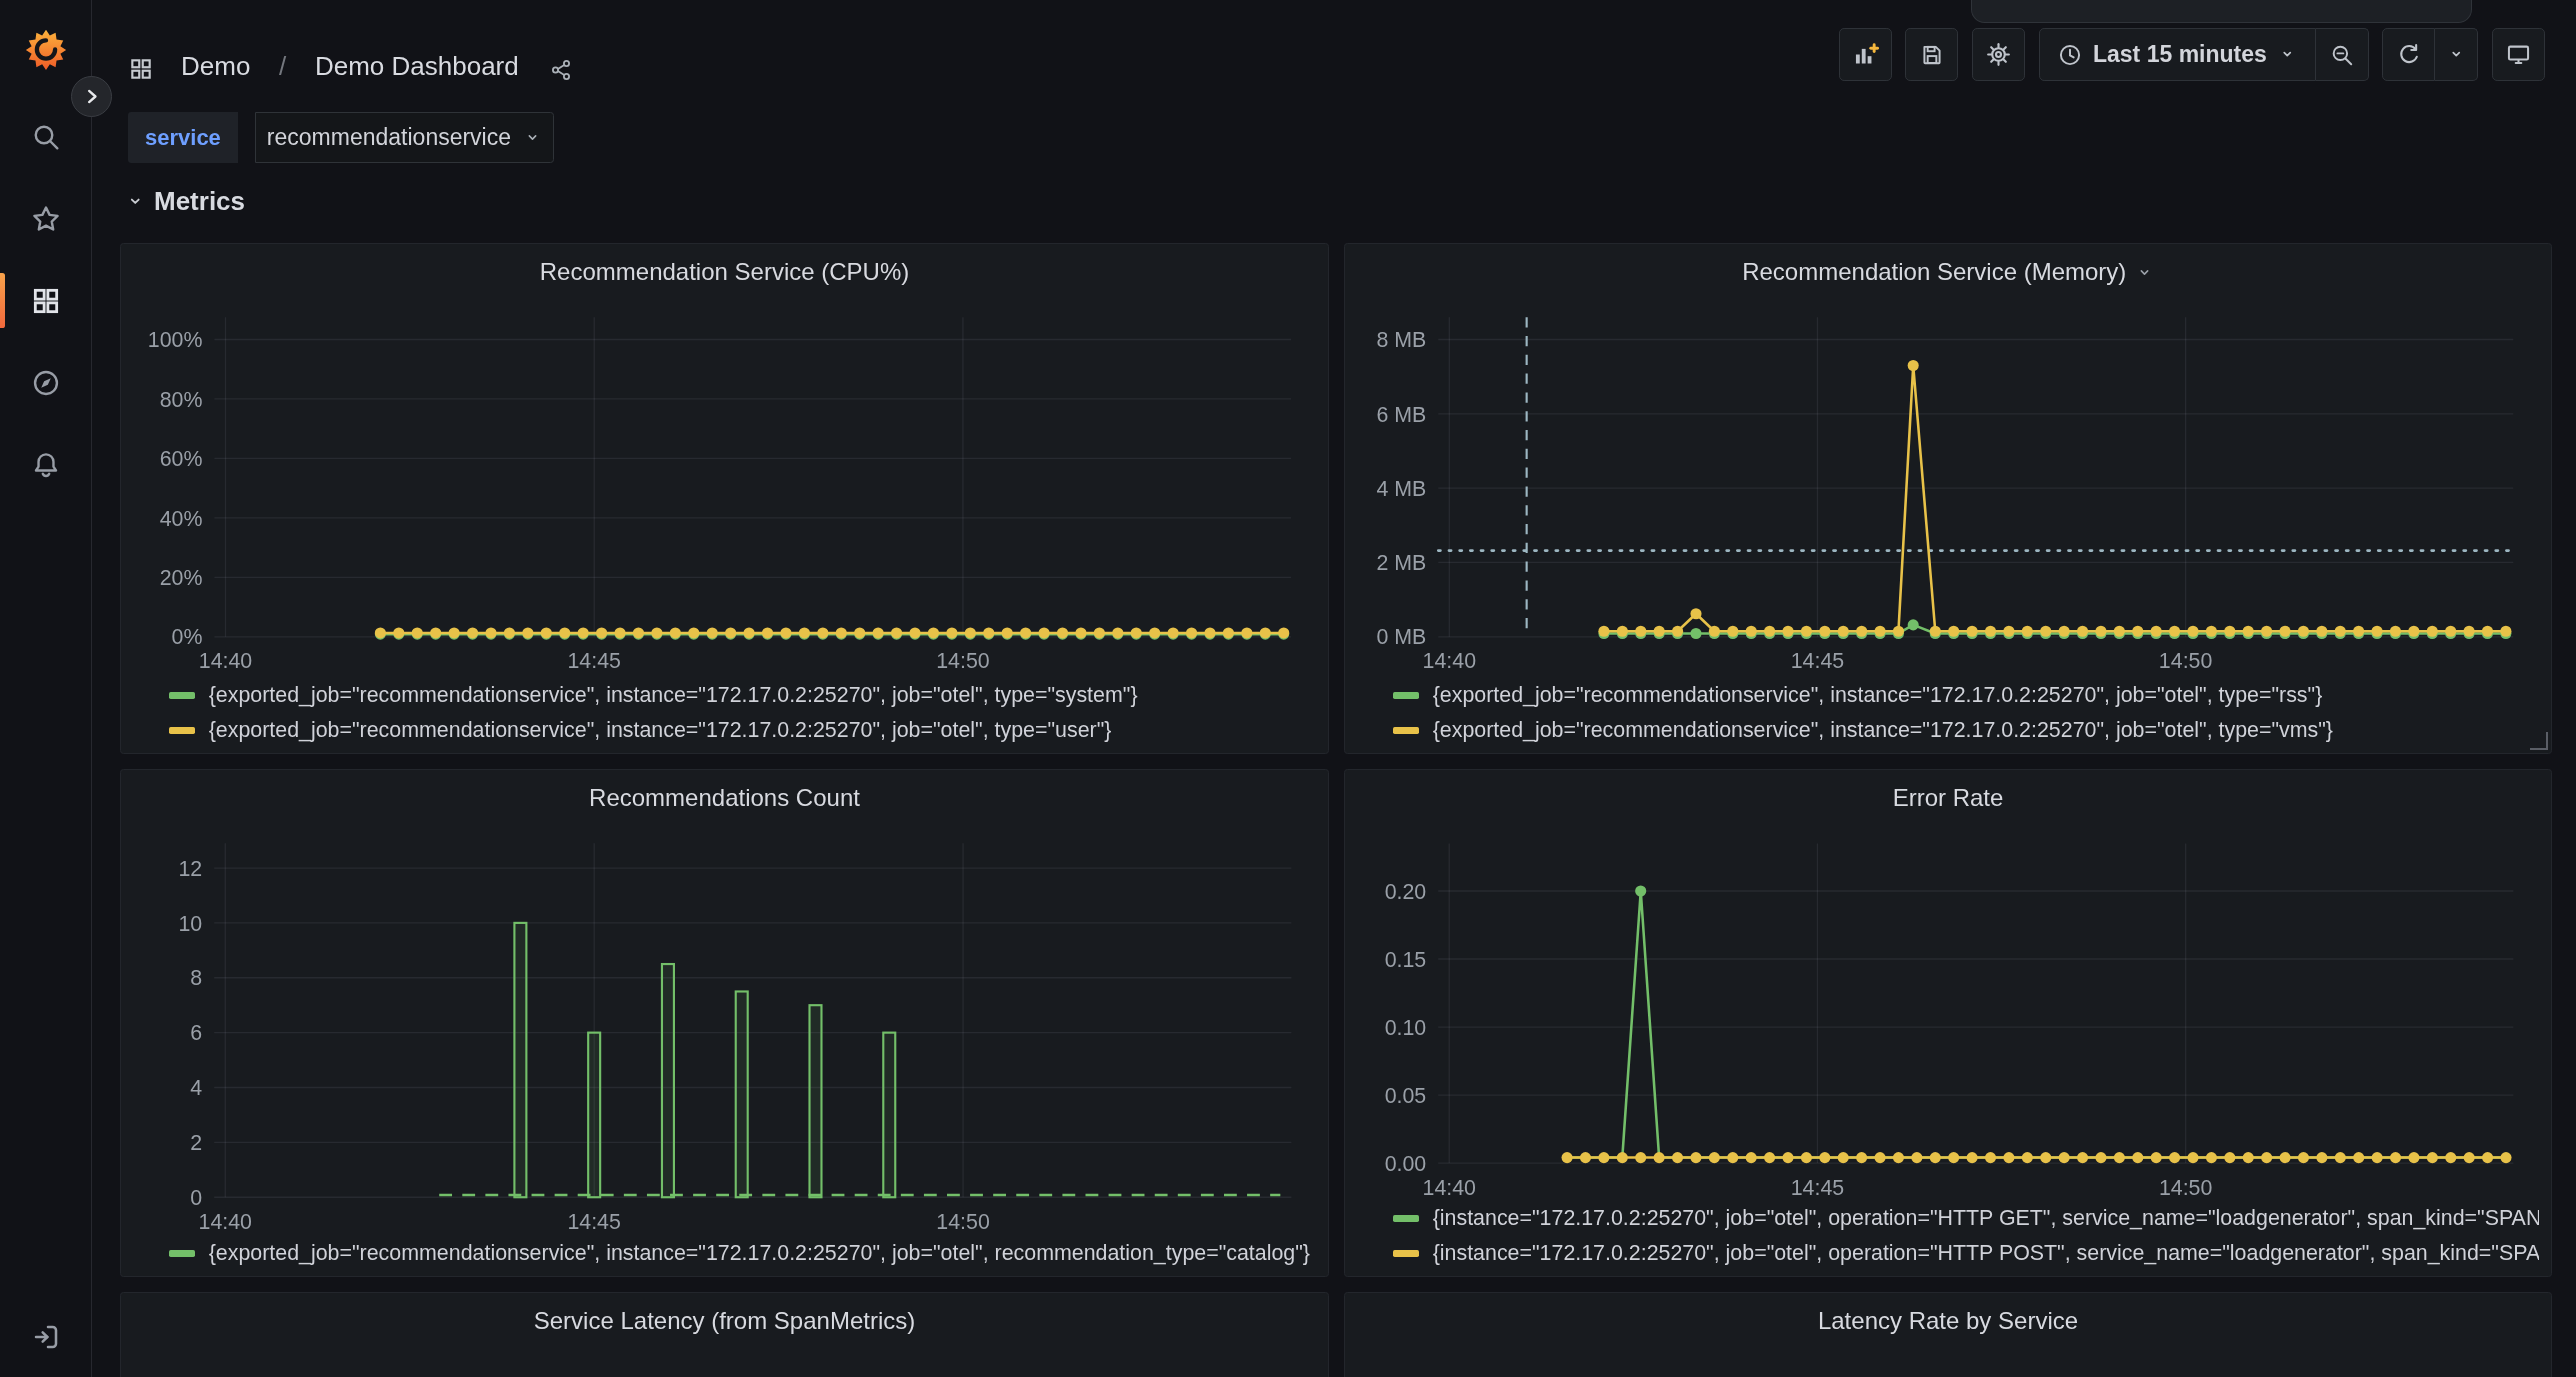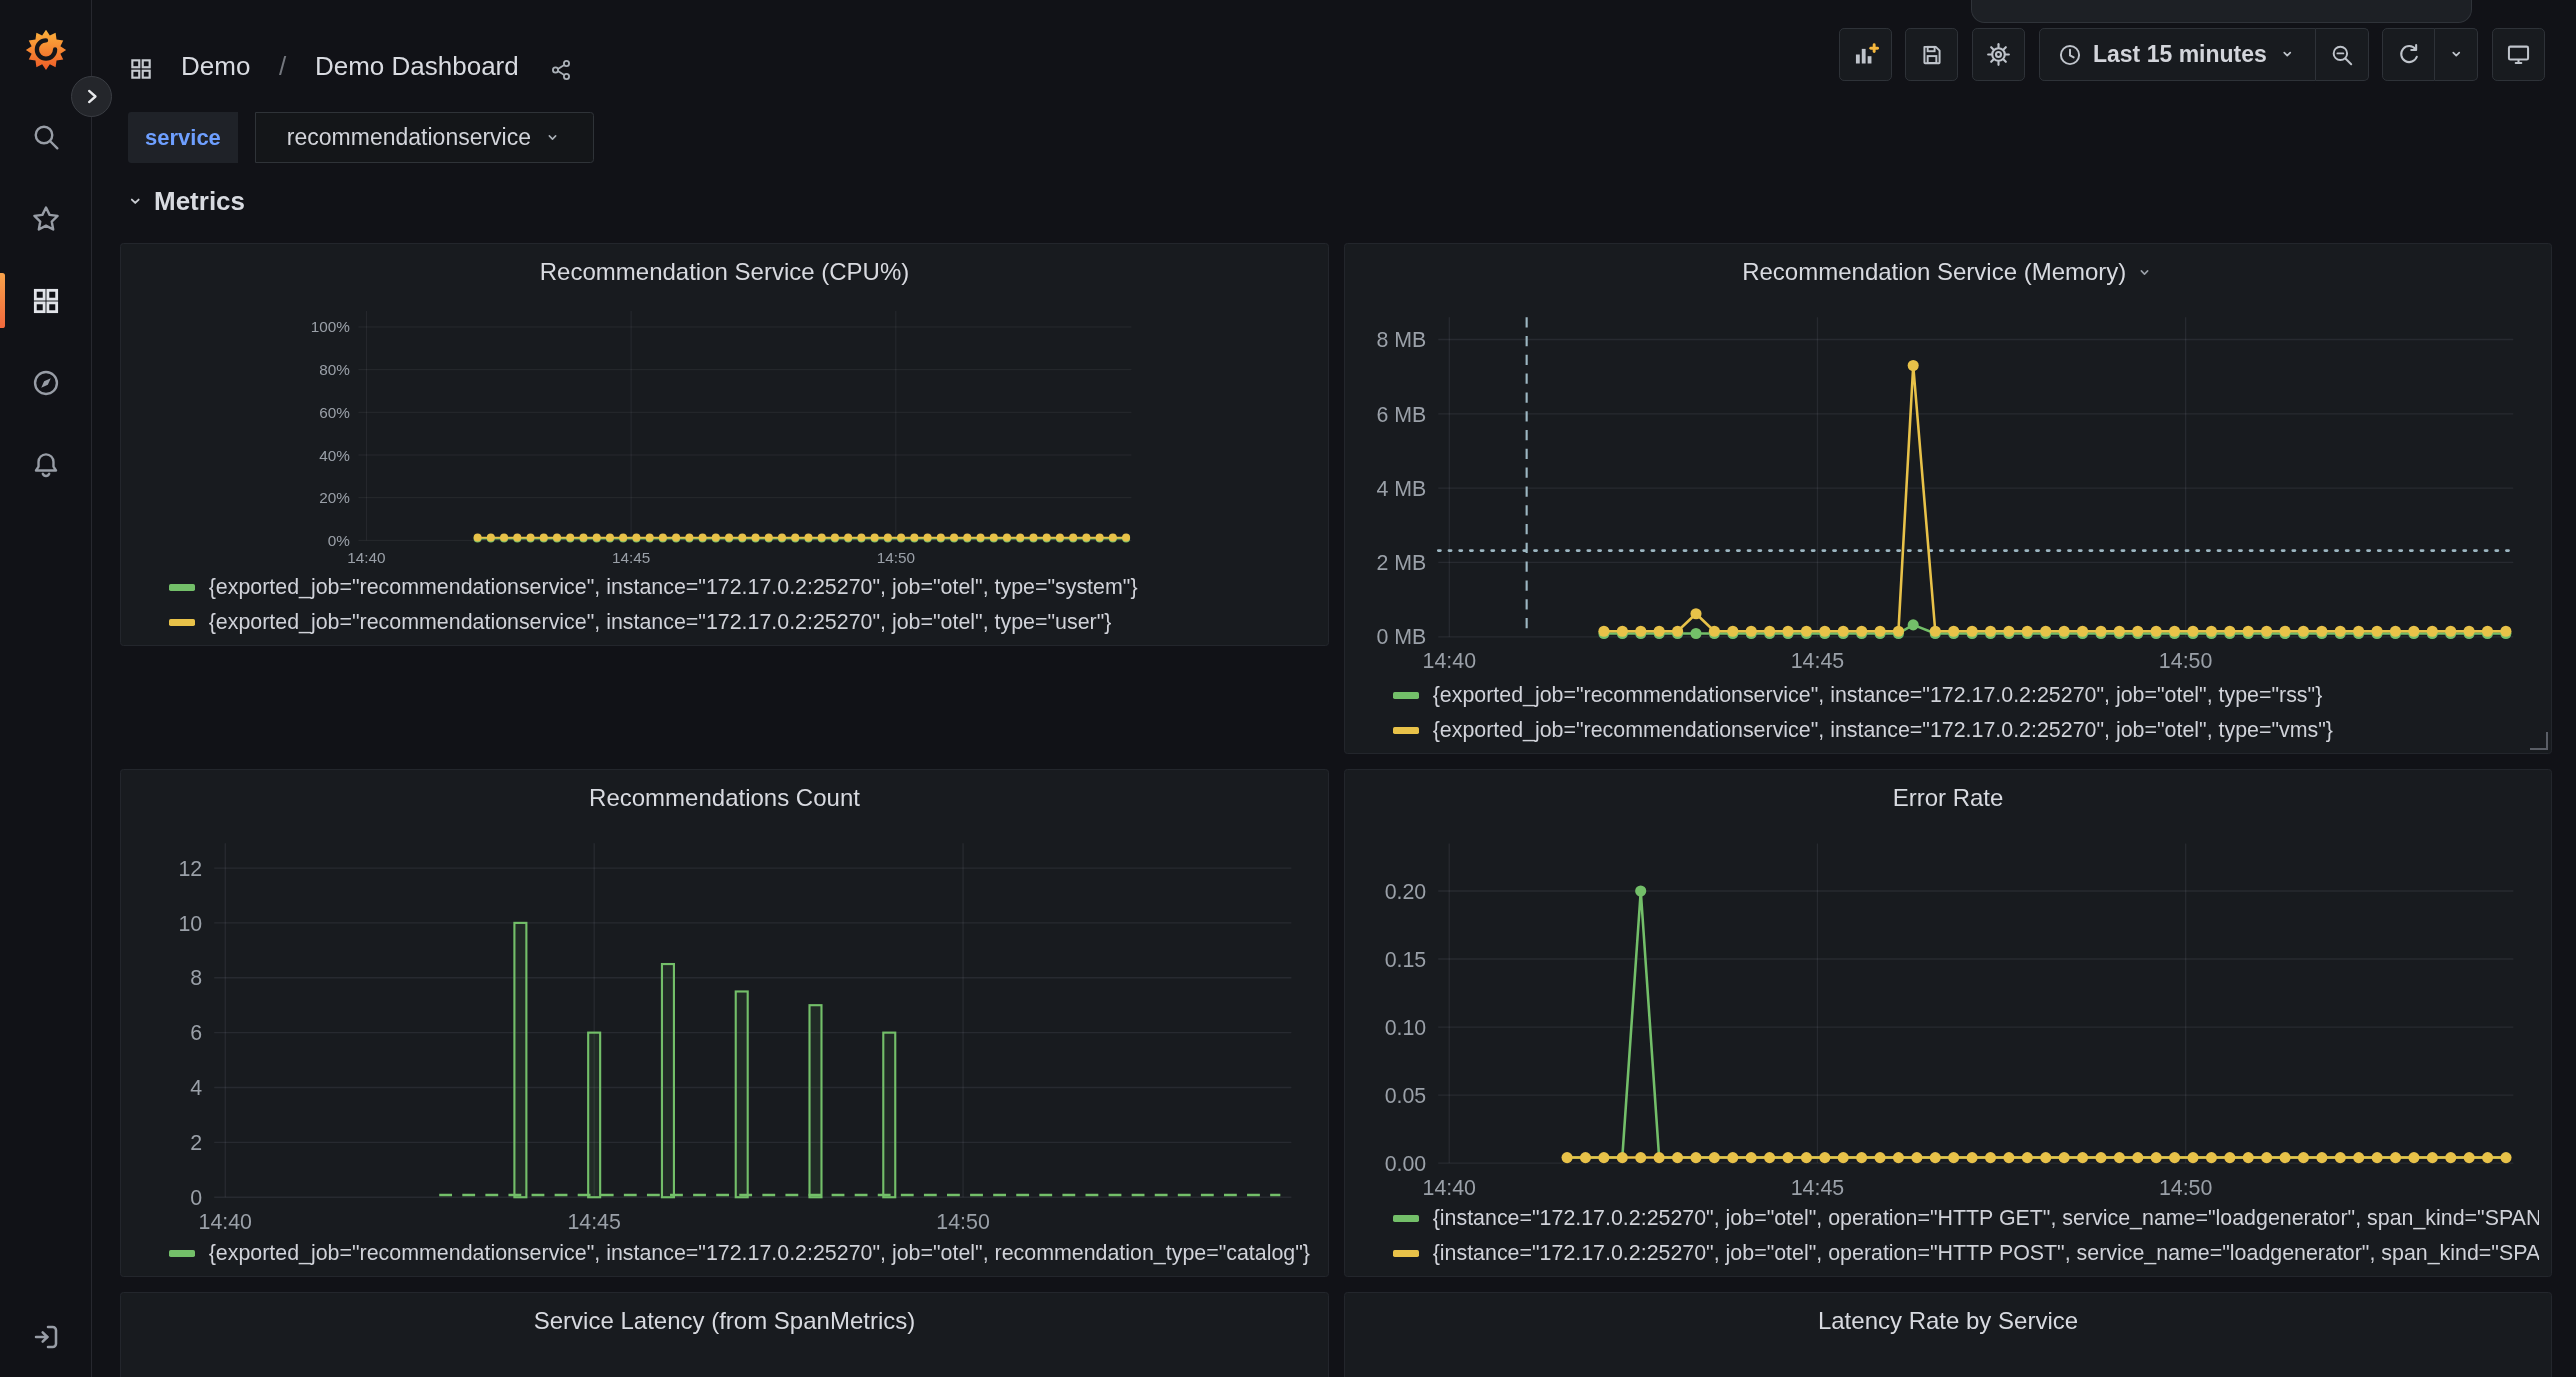--- a/index.html
+++ b/index.html
@@ -31,36 +31,36 @@
   .bgroup .btn{border-radius:0;border-left-width:0;}
   .bgroup .btn:first-child{border-radius:5.1px 0 0 5.1px;border-left-width:1.3px;}
   .bgroup .btn:last-child{border-radius:0 5.1px 5.1px 0;}
   .time-btn{padding:0 17px;}
   .notch{position:absolute;left:1971px;top:0;width:499px;height:22px;background:#1d2025;
          border:1.3px solid #2f3339;border-top:none;border-radius:0 0 13.7px 13.7px;z-index:6;}
   
   .varrow{position:absolute;left:128px;top:112px;display:flex;gap:17px;align-items:stretch;z-index:2;}
   .varlabel{display:flex;align-items:center;padding:0 17px;height:51px;background:#1f2228;
             border-radius:3.4px 0 0 3.4px;color:#6e9fff;font-size:22px;font-weight:700;}
-  .varvalue{display:flex;align-items:center;gap:12px;padding:0 31px;height:51px;background:#141619;
+  .varvalue{display:flex;align-items:center;gap:12px;padding:0 11px;height:51px;background:#141619;
             border:1.3px solid #2f3338;border-radius:0 3.4px 3.4px 0;color:#d2d4da;font-size:23px;box-sizing:border-box;}
   .rowhdr{position:absolute;left:125px;top:186px;display:flex;align-items:center;gap:8.5px;z-index:2;color:#d8dae0;}
   .rowhdr .t{font-size:26px;font-weight:700;}
   
   .panel{position:absolute;background:#181b1f;border:1.3px solid #23262c;border-radius:3.4px;
          box-sizing:border-box;display:flex;flex-direction:column;padding:5.1px 12px 5.1px;overflow:hidden;}
   .ptitle{height:46px;flex:none;display:flex;align-items:center;justify-content:center;gap:8.5px;
           font-size:24px;font-weight:500;color:#d8dae0;}
   .legend{flex:none;padding-left:36px;overflow:hidden;}
   .lrow{display:flex;align-items:center;height:35px;white-space:nowrap;overflow:hidden;
         font-size:21.4px;color:#d0d2d9;}
   .sw{width:26px;height:7.7px;border-radius:1.7px;margin-right:13.7px;flex:none;}
   .resize-handle{position:absolute;right:3.4px;bottom:3.4px;width:15.4px;height:15.4px;
      border-right:2.6px solid #5a5e66;border-bottom:2.6px solid #5a5e66;}
-  .p1{left:120px;top:243px;width:1209px;height:403px;}
+  .p1{left:120px;top:243px;width:1209px;height:511px;}
   .p2{left:1344px;top:243px;width:1208px;height:511px;}
   .p3{left:120px;top:769px;width:1209px;height:508px;}
   .p4{left:1344px;top:769px;width:1208px;height:508px;}
   .p5{left:120px;top:1292px;width:1209px;height:94px;}
   .p6{left:1344px;top:1292px;width:1208px;height:94px;}
 </style>
 </head>
 <body>
 
 <div class="app">

